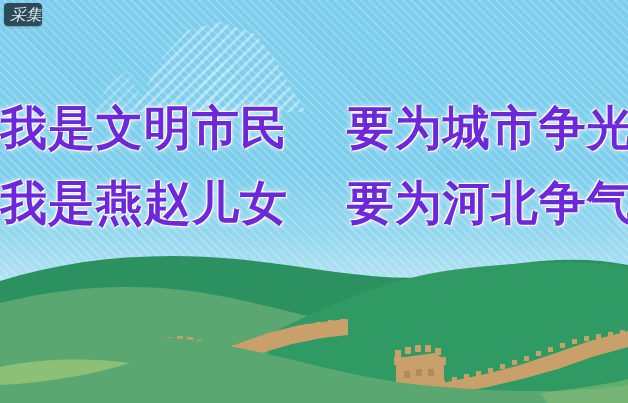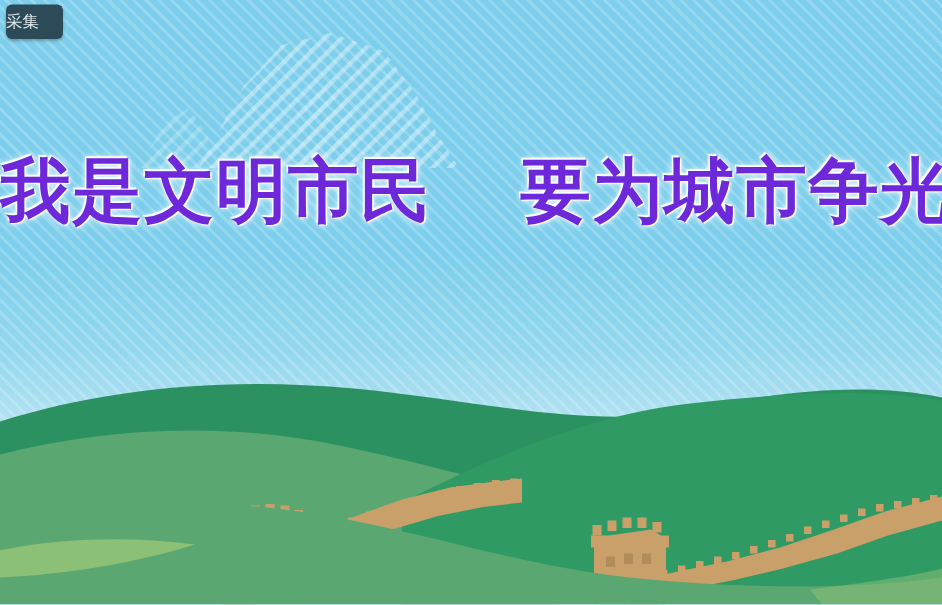--- a/index.html
+++ b/index.html
@@ -87,26 +87,27 @@
   .gap { display: inline-block; width: 24px; }
 
   
   .capture-btn {
     position: absolute;
     left: 4px; top: 3px;
     width: 38px; height: 23px;
     background: #2D4A58;
     border-radius: 4px;
     color: #DDE8EC;
-    font-size: 11px;
+    font-size: 16px;
     line-height: 23px;
-    text-align: left;
+    text-align: right;
     cursor: pointer;
     user-select: none;
     box-shadow: 0 1px 2px rgba(0,0,0,0.25);
+    font-style: italic;
   }
 </style>
 </head>
 <body>
 
 <div id="stage">
 
   <div class="sky"></div>
   <div class="sky-stripes"></div>
 
@@ -214,16 +215,21 @@
       <path d="M540,150 C572,146 604,142 628,136 L628,160 L548,160 Z" fill="#8FC178" opacity="0.5"></path>
     </svg>
   </div>
 
   <div class="headline line1">
     <span>我是文明市民</span>
     <span class="gap"></span>
     <span>要为城市争光</span>
   </div>
 
+  <div class="headline line2">
+    <span>我是燕赵儿女</span>
+    <span class="gap"></span>
+    <span>要为河北争气</span>
+  </div>
 
   <div class="capture-btn">采集</div>
 
 </div>
 
 </body></html>

